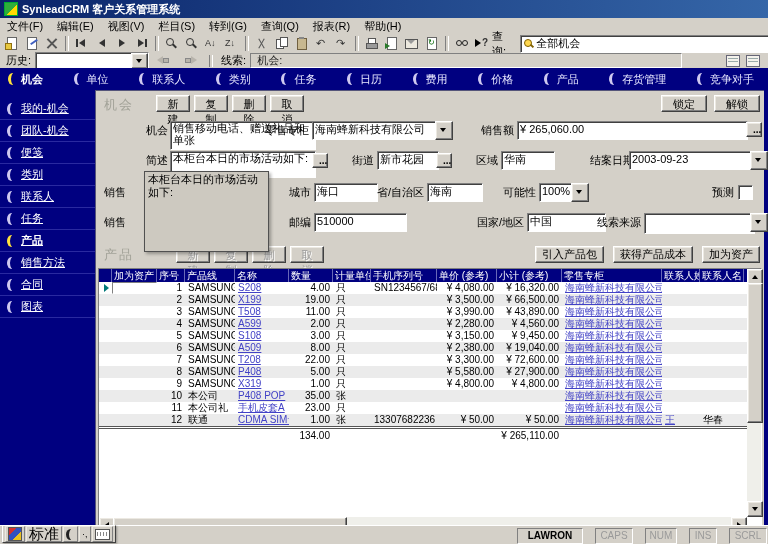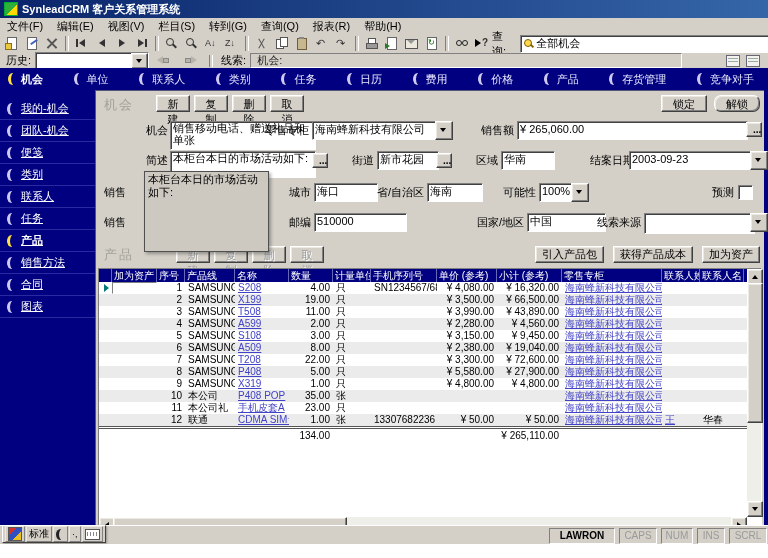--- a/index.html
+++ b/index.html
@@ -133,26 +133,26 @@
   .sc-btn{position:absolute;width:14px;height:14px;display:flex;align-items:center;justify-content:center;}
   .sc-btn span{width:0;height:0;}
   .sc-up span{border-left:3px solid transparent;border-right:3px solid transparent;border-bottom:4px solid #000;}
   .sc-down span{border-left:3px solid transparent;border-right:3px solid transparent;border-top:4px solid #000;}
   .sc-left span{border-top:3px solid transparent;border-bottom:3px solid transparent;border-right:4px solid #000;}
   .sc-right span{border-top:3px solid transparent;border-bottom:3px solid transparent;border-left:4px solid #000;}
   .vthumb{position:absolute;left:0;top:14px;width:14px;height:138px;}
   .hthumb{position:absolute;left:14px;top:0;width:232px;height:14px;}
   
   .statusbar{position:absolute;left:0;bottom:0;width:768px;height:18px;background:#d4d0c8;border-top:1px solid #fff;}
-  .panels{position:absolute;right:1px;top:2px;display:flex;gap:4px;}
+  .panels{position:absolute;right:1px;top:2px;display:flex;gap:12px;}
   .panel{height:14px;font-size:10px;line-height:14px;text-align:center;color:#9a9a9a;border:1px solid;border-color:#808080 #fff #fff #808080;background:#d4d0c8;}
   .panel.on{color:#000;font-weight:bold;}
   .p-w64{width:64px;}.p-w36{width:36px;}.p-w30{width:30px;}.p-w26{width:26px;}
   .ime{position:absolute;left:2px;bottom:1px;height:16px;display:flex;align-items:center;gap:1px;padding:0 2px;border:1px solid;border-color:#fff #404040 #404040 #fff;background:#d4d0c8;box-shadow:1px 1px 2px rgba(0,0,0,.3);}
-  .ime-seg{height:14px;display:flex;align-items:center;justify-content:center;padding:0 2px;border:1px solid;border-color:#ece9e2 #808080 #808080 #ece9e2;font-size:10px;}
+  .ime-seg{height:14px;display:flex;align-items:center;justify-content:center;padding:0 2px;border:1px solid;border-color:#ece9e2 #808080 #808080 #ece9e2;font-size:15px;}
   .ime-logo{width:12px;height:12px;background:linear-gradient(135deg,#d03030 0 33%,#3050c0 33% 66%,#e8c020 66%);border:1px solid #555;}
   .moon{position:relative;width:9px;height:11px;overflow:hidden;}
   .moon::before{content:"";position:absolute;inset:0;border-radius:50%;background:#222;}
   .moon::after{content:"";position:absolute;left:3px;top:-1px;width:9px;height:13px;border-radius:50%;background:#d4d0c8;}
   .kbd{width:13px;height:9px;background:#fff;border:1px solid #555;position:relative;}
   .kbd::after{content:"";position:absolute;left:1px;top:2px;right:1px;height:4px;background:repeating-linear-gradient(90deg,#888 0 1px,transparent 1px 3px);}
   .punct{font-size:9px;line-height:10px;}
 </style>
 </head>
 <body>
@@ -374,21 +374,21 @@
     <div class="content">
 
       <span class="sec-label" style="left:8px;top:5px;">机会</span>
       <div id="opp-actions">
           <button class="btn raised" style="left: 60px; top: 4px; width: 34px;">新建</button>
           <button class="btn raised" style="left: 98px; top: 4px; width: 34px;">复制</button>
           <button class="btn raised" style="left: 136px; top: 4px; width: 34px;">删除</button>
           <button class="btn raised" style="left: 174px; top: 4px; width: 34px;">取消</button>
         </div>
       <button class="btn raised" style="right:57px;top:4px;width:46px;">锁定</button>
-      <button class="btn raised" style="right:4px;top:4px;width:46px;border-radius:7px;">解锁</button>
+      <button class="btn raised" style="right:4px;top:4px;width:46px;">解锁</button>
 
       <span class="lbl" style="left:30px;top:33px;width:42px;">机会</span>
       <div class="fld multi sunken" style="left:74px;top:30px;width:140px;height:27px;">销售移动电话、赠送礼品和单张</div>
       <span class="lbl" style="left:158px;top:33px;width:55px;">零售专柜</span>
       <div class="fld sunken" style="left:216px;top:30px;width:122px;height:17px;">海南蜂新科技有限公司</div>
       <span class="dd raised" style="left:339px;top:30px;"></span>
       <span class="lbl" style="left:380px;top:33px;width:38px;">销售额</span>
       <div class="fld sunken" style="left:421px;top:30px;width:225px;height:17px;">¥ 265,060.00</div>
       <button class="ellip raised" style="left:650px;top:31px;">...</button>
 

